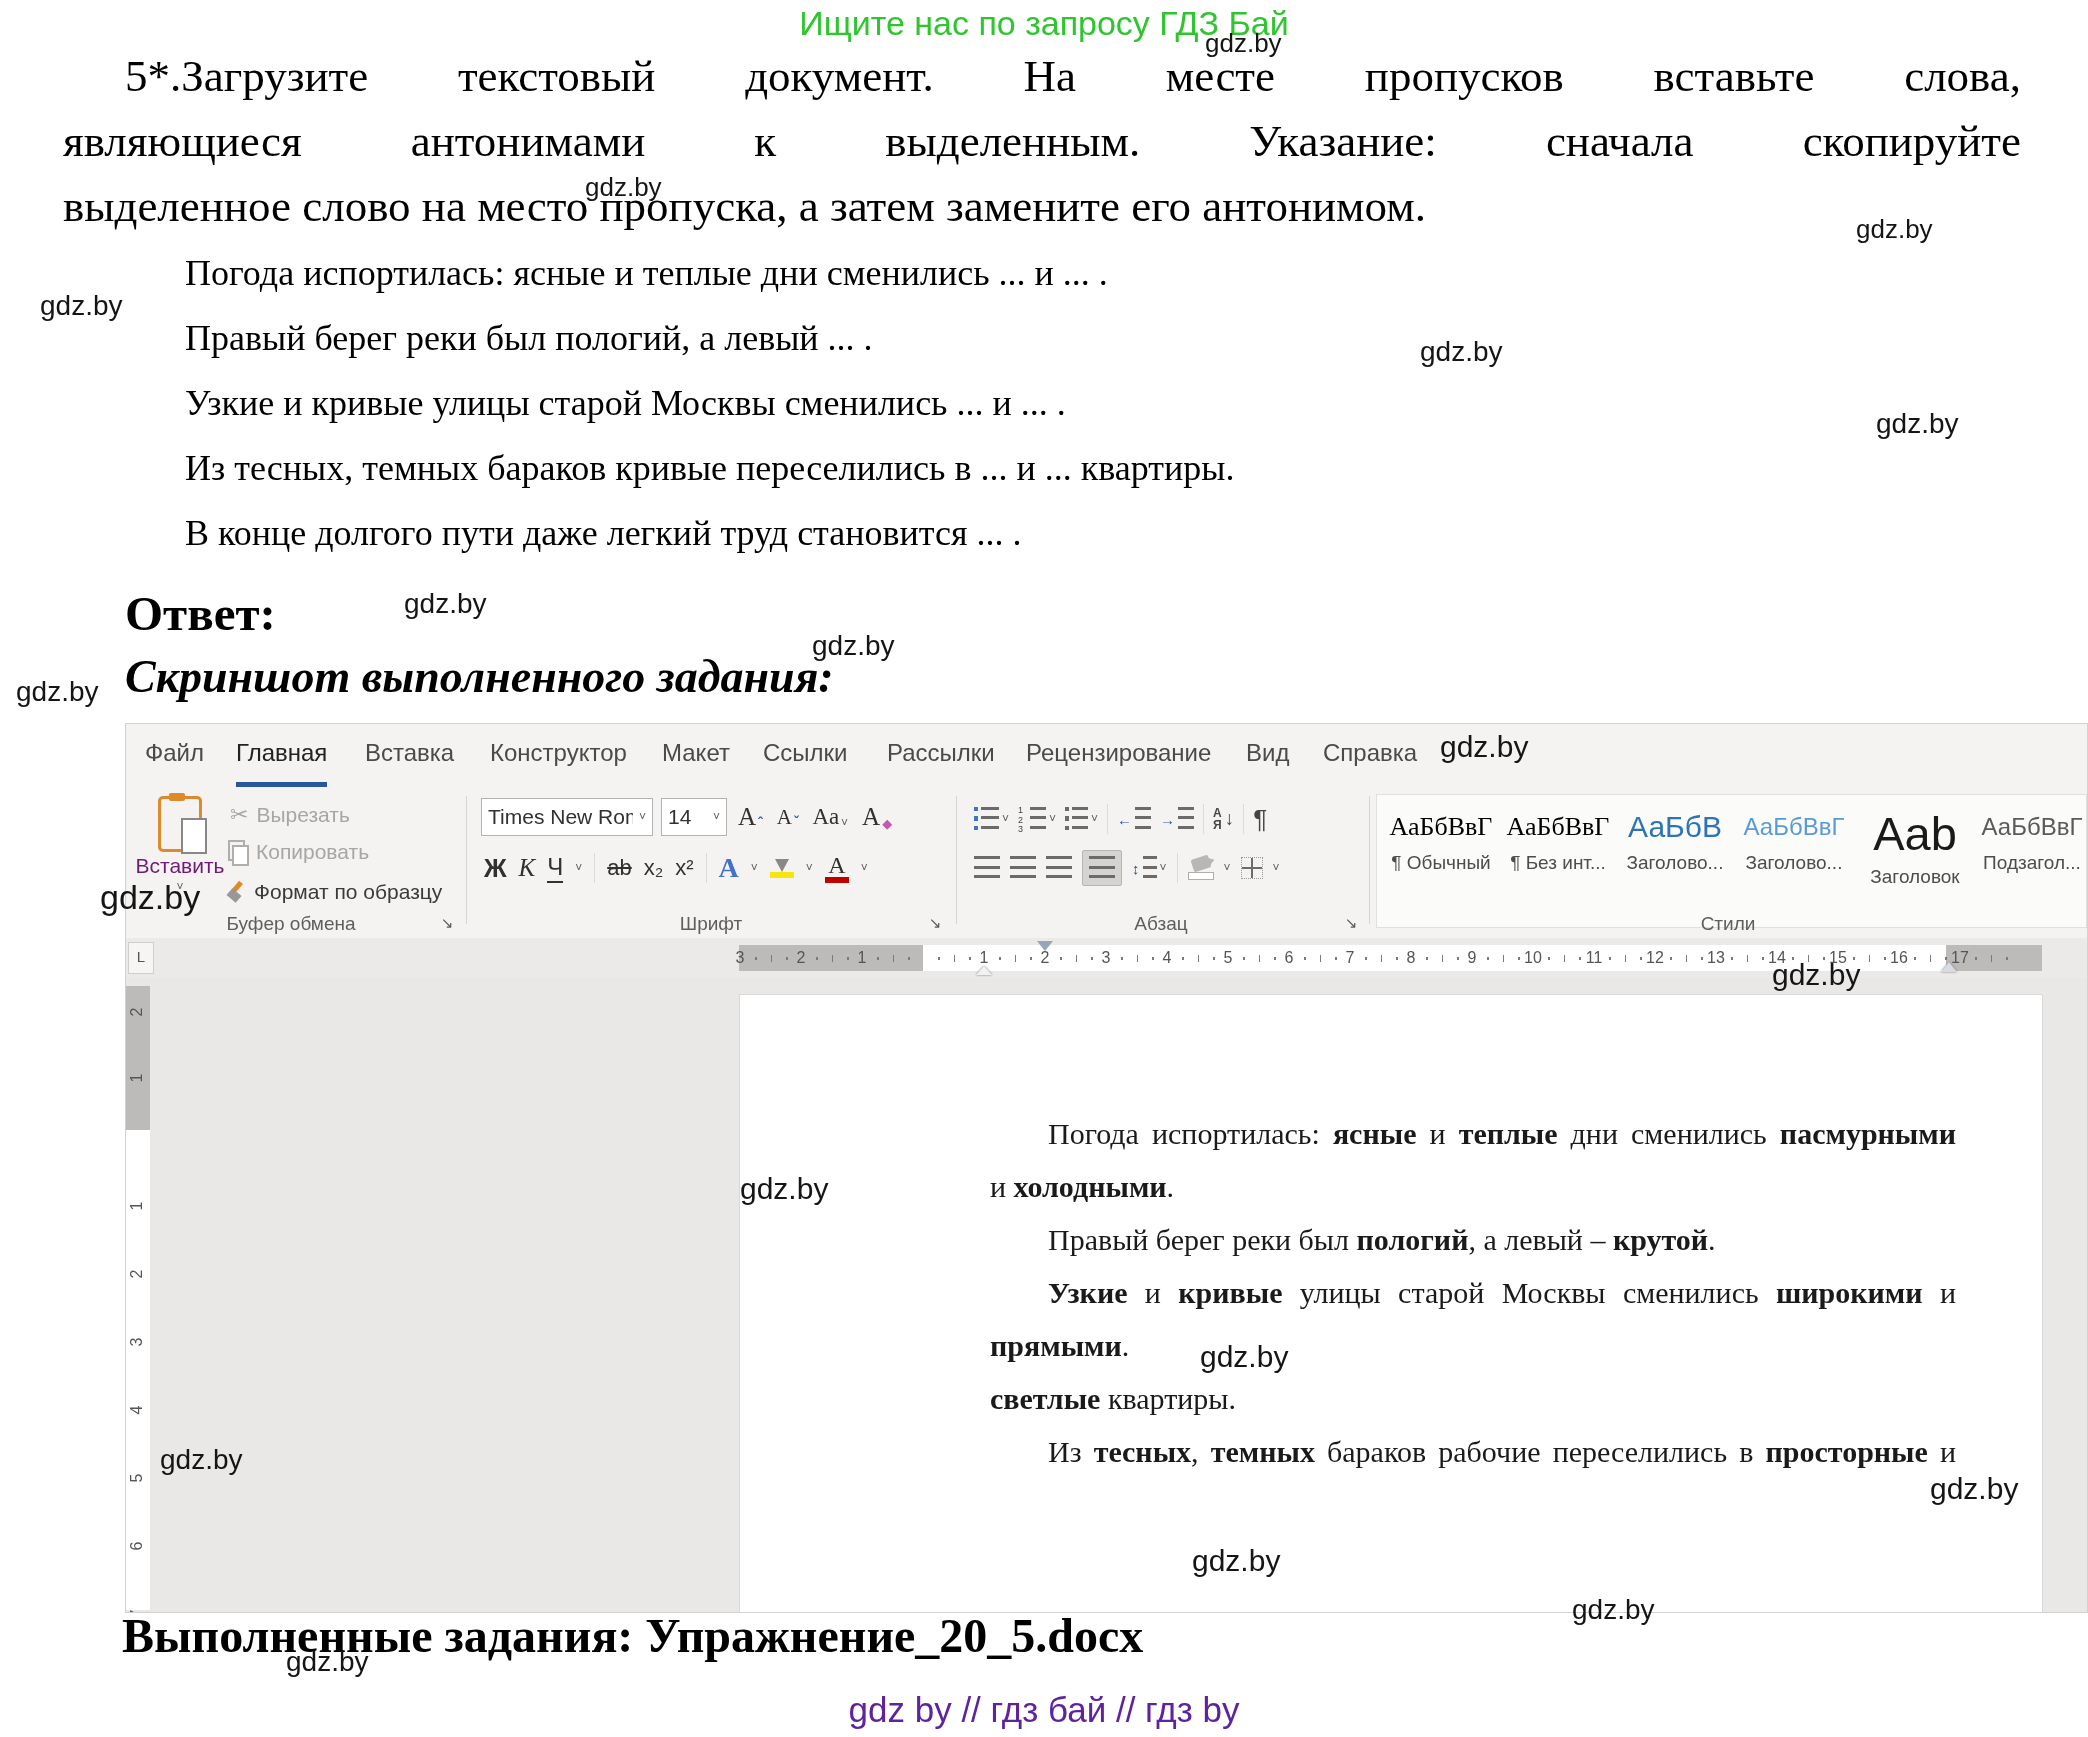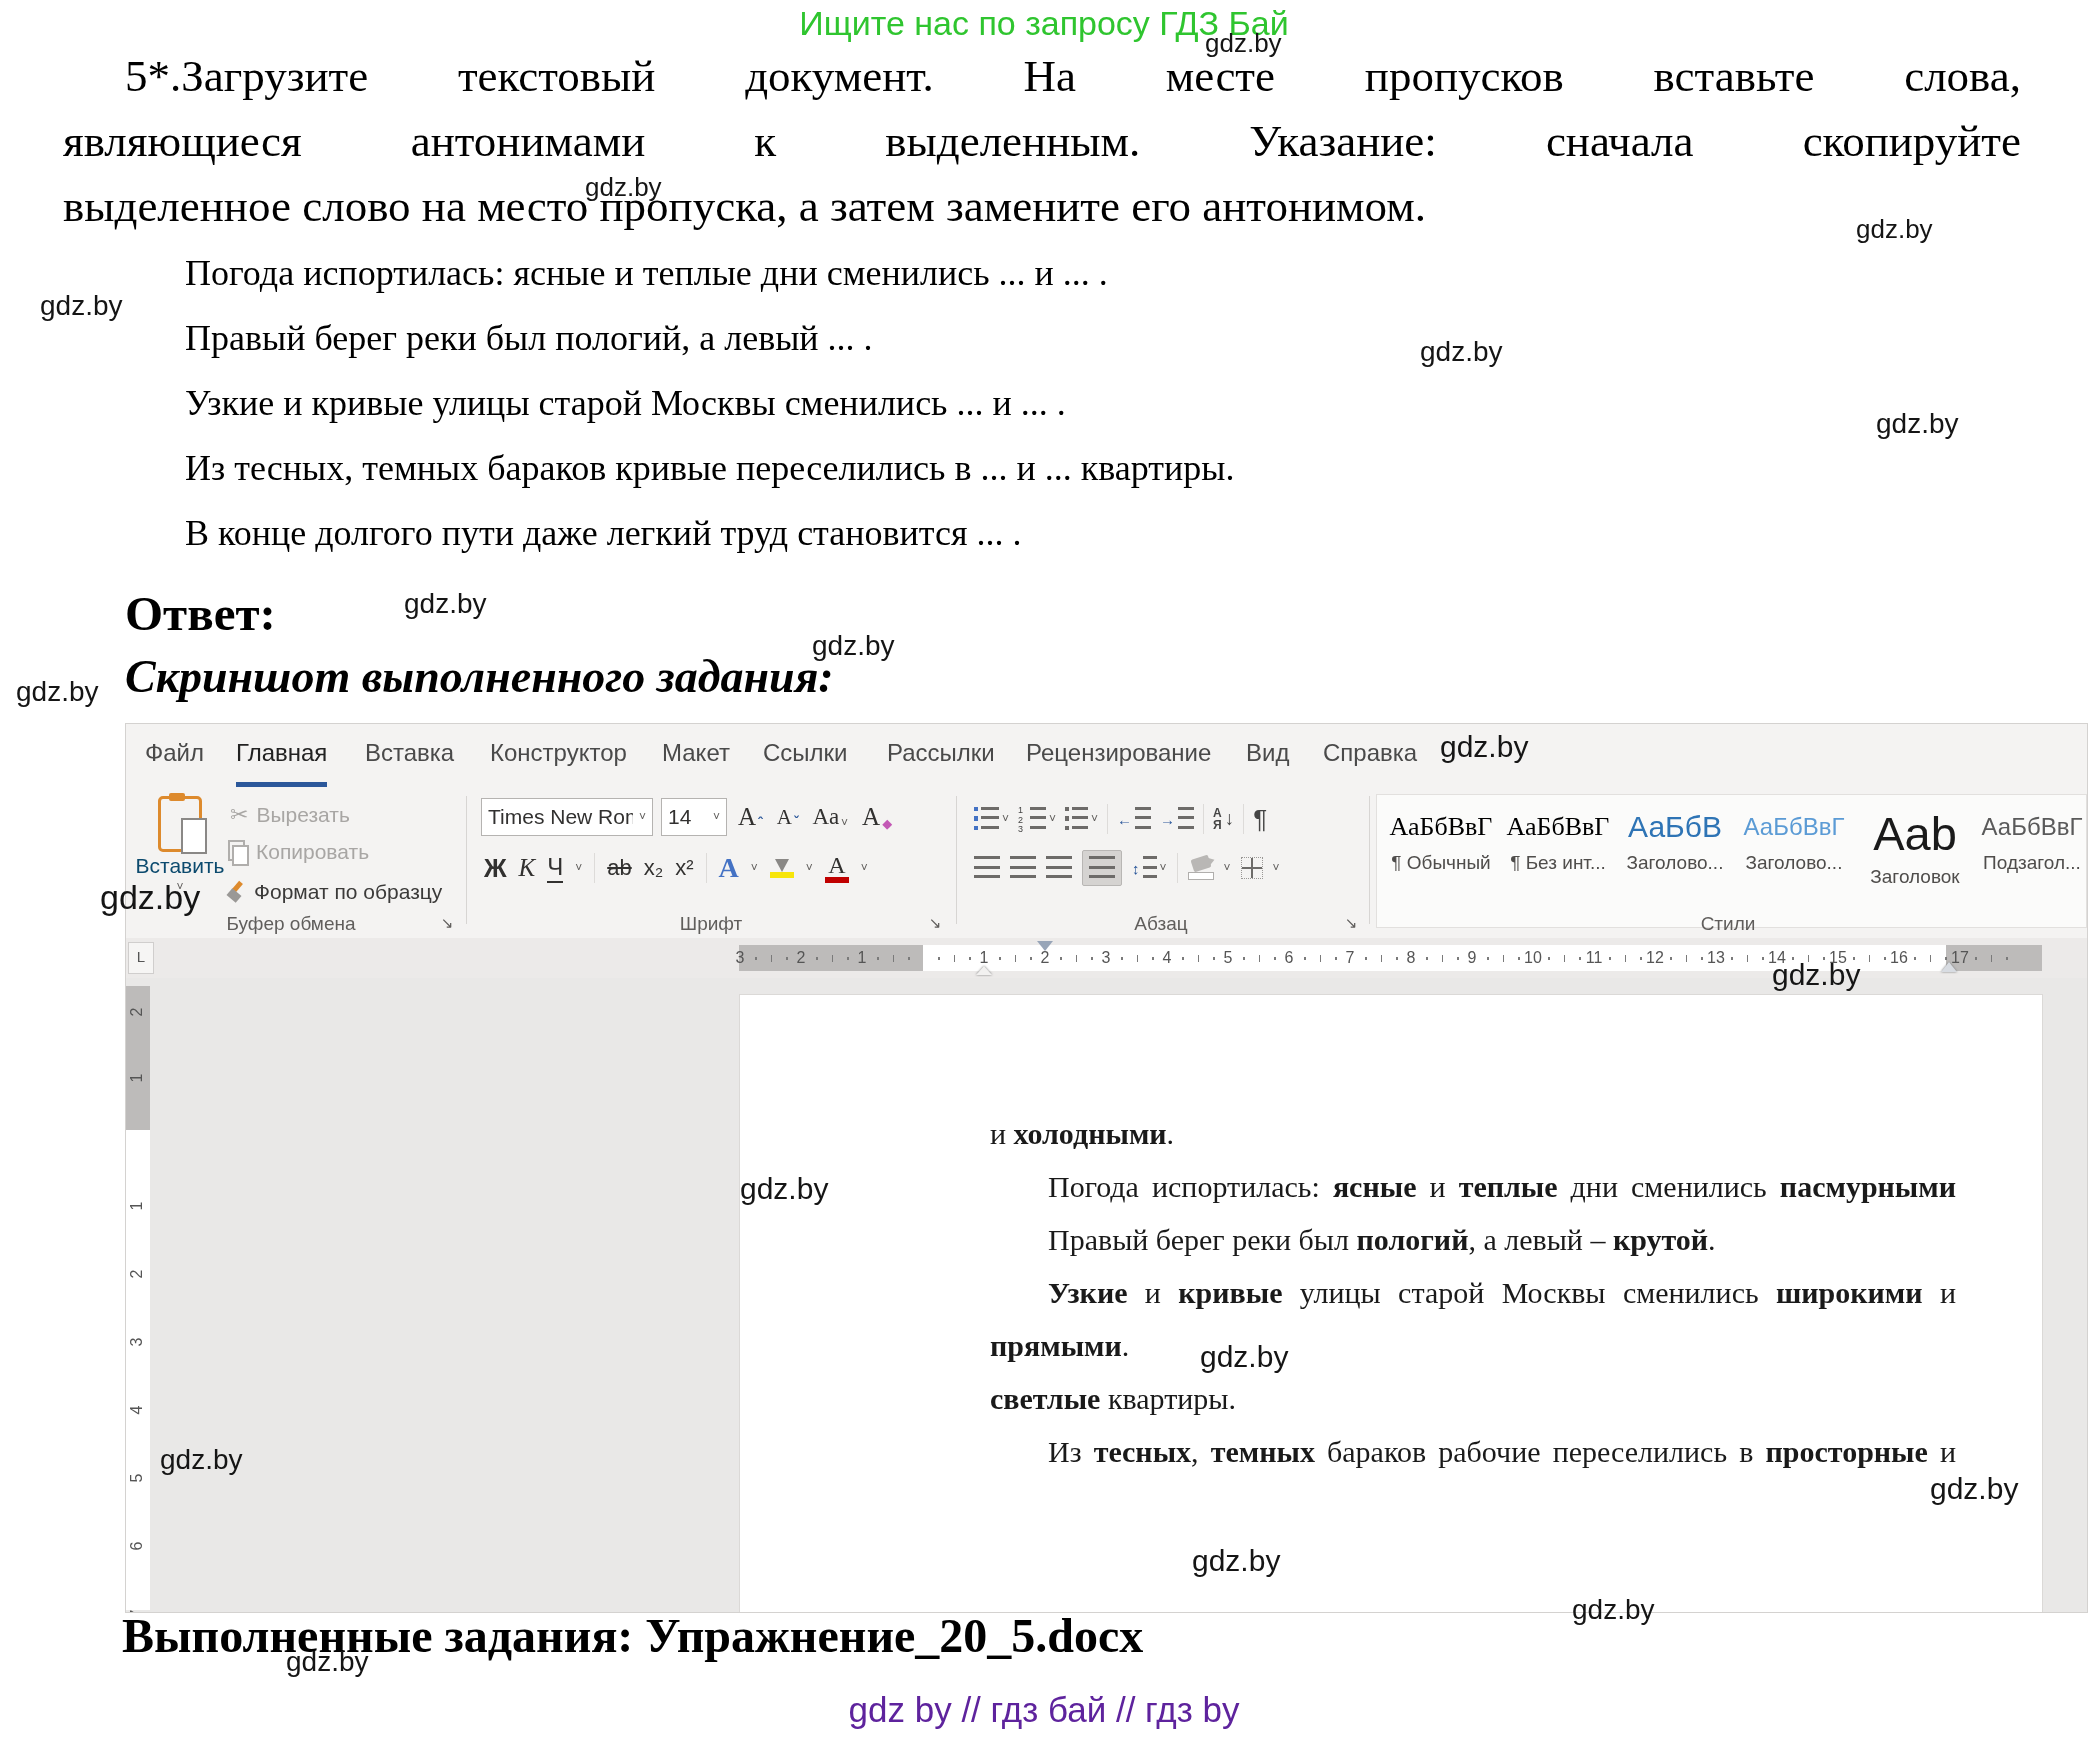--- a/index.html
+++ b/index.html
@@ -151,21 +151,21 @@
 
   <div class="abs" id="ribbon">
     <div class="gsep" style="left:340px"></div>
     <div class="gsep" style="left:830px"></div>
     <div class="gsep" style="left:1243px"></div>
 
     <div class="abs" id="paste-btn">
       <div class="clip">
           <div class="clip-page"></div>
         </div>
-      <span style="font-size:21px;color:#0c4a6e;">Вставить</span>
+      <span style="font-size:21px;color:#701a75;">Вставить</span>
       <span class="chev">˅</span>
     </div>
     <div class="small-cmd grey-cmd" style="left:104px;top:14px;">
       <span class="ic-scissors">✂</span>
       <span>Вырезать</span>
     </div>
     <div class="small-cmd grey-cmd" style="left:102px;top:52px;">
       <span class="ic-copy"></span>
       <span>Копировать</span>
     </div>
@@ -422,22 +422,22 @@
         <div class="vnum" style="top: 218px;">1</div>
         <div class="vnum" style="top: 286px;">2</div>
         <div class="vnum" style="top: 354px;">3</div>
         <div class="vnum" style="top: 422px;">4</div>
         <div class="vnum" style="top: 490px;">5</div>
         <div class="vnum" style="top: 558px;">6</div>
         <div class="vnum" style="top: 626px;">7</div>
       </div>
     <div id="pagewhite">
       <div id="doc-text">
+          <div class="dline ind j"><span>Погода испортилась: </span><b>ясные</b><span> и </span><b>теплые</b><span> дни сменились </span><b>пасмурными</b></div>
           <div class="dline"><span>и </span><b>холодными</b><span>.</span></div>
-          <div class="dline ind j"><span>Погода испортилась: </span><b>ясные</b><span> и </span><b>теплые</b><span> дни сменились </span><b>пасмурными</b></div>
           <div class="dline ind"><span>Правый берег реки был </span><b>пологий</b><span>, а левый – </span><b>крутой</b><span>.</span></div>
           <div class="dline ind j"><b>Узкие</b><span> и </span><b>кривые</b><span> улицы старой Москвы сменились </span><b>широкими</b><span> и</span></div>
           <div class="dline"><b>прямыми</b><span>.</span></div>
           <div class="dline"><b>светлые</b><span> квартиры.</span></div>
           <div class="dline ind j"><span>Из </span><b>тесных</b><span>, </span><b>темных</b><span> бараков рабочие переселились в </span><b>просторные</b><span> и</span></div>
         </div>
     </div>
   </div>
 </div>
 

